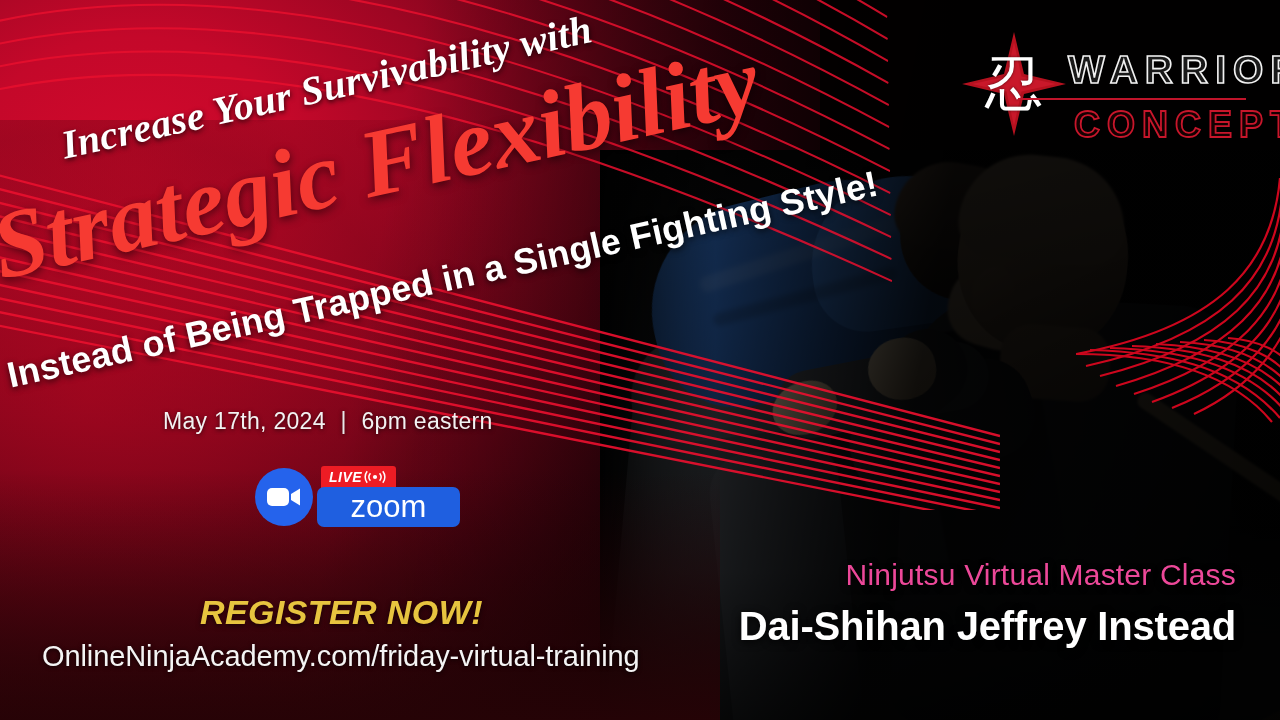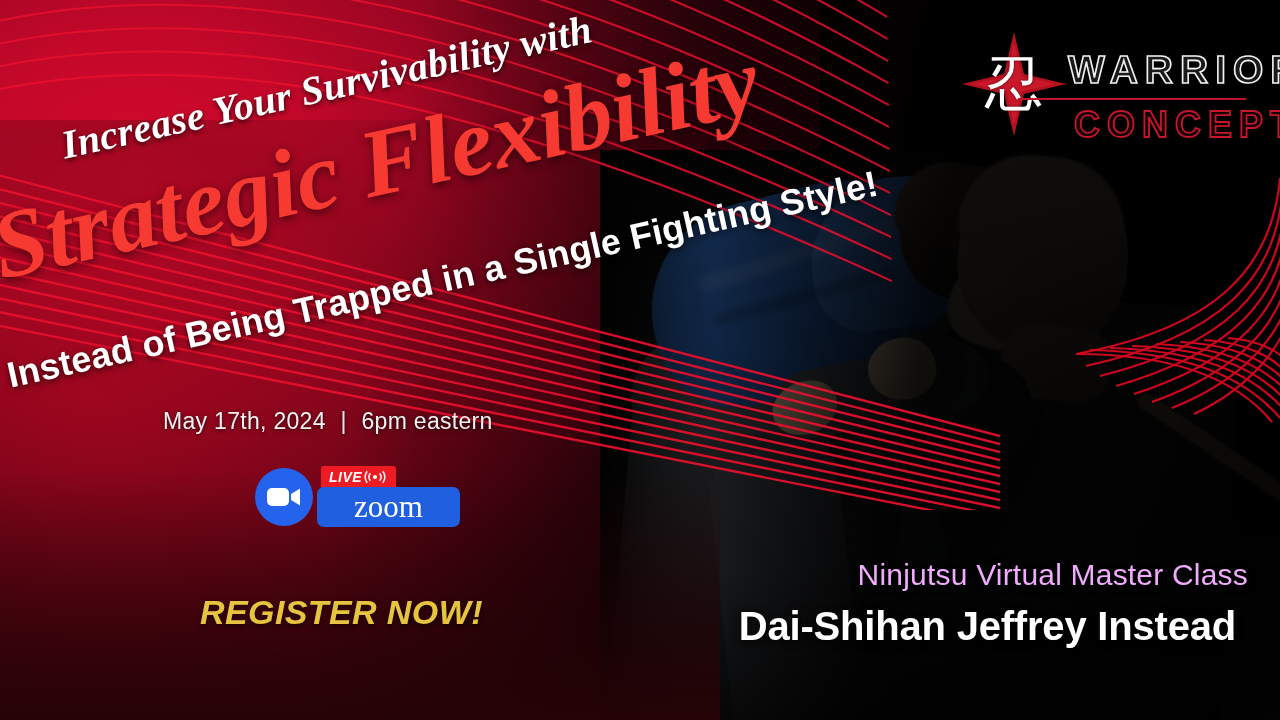--- a/index.html
+++ b/index.html
@@ -152,35 +152,35 @@
   
   .zoombadge{position:absolute;left:255px;top:466px;width:205px;height:62px;}
   .zb-circle{position:absolute;left:0;top:2px;width:58px;height:58px;border-radius:50%;
     background:#2563ec;display:flex;align-items:center;justify-content:center;}
   .zb-live{position:absolute;left:66px;top:0px;height:22px;background:#ed1c24;
     border-radius:3px 3px 0 0;display:flex;align-items:center;gap:0;padding:0 8px;}
   .zb-live-txt{font-weight:700;font-style:italic;font-size:14px;color:#fff;letter-spacing:.5px;}
   .zb-word{position:absolute;left:62px;top:21px;width:143px;height:40px;background:#1f5fe0;
     border-radius:7px;display:flex;align-items:center;justify-content:center;}
   .zb-word span{font-size:31px;font-weight:400;color:#fff;letter-spacing:0px;
-    font-family:Liberation Serif, serif;}
+    font-family:Liberation Sans, sans-serif;}
 
   
   .cta{
     position:absolute;left:200px;top:593px;font-size:34px;font-weight:700;font-style:italic;
     color:#e7c43f;letter-spacing:.4px;white-space:nowrap;text-shadow:0 2px 5px rgba(0,0,0,.6);
   }
   .url{
     position:absolute;left:42px;top:640px;font-size:29px;color:#f4f4f4;
     letter-spacing:-.1px;white-space:nowrap;text-shadow:0 1px 4px rgba(0,0,0,.8);
   }
 
   
   .cap-sub{
-    position:absolute;right:32px;top:558px;font-size:30px;color:#f0abfc;
+    position:absolute;right:44px;top:558px;font-size:30px;color:#ec4899;
     letter-spacing:.2px;white-space:nowrap;text-shadow:0 2px 7px rgba(0,0,0,.9);
   }
   .cap-name{
     position:absolute;right:44px;top:604px;font-size:40px;font-weight:700;color:#ffffff;
     letter-spacing:-.2px;white-space:nowrap;text-shadow:0 2px 8px rgba(0,0,0,.9);
   }
 
   
   .logo{position:absolute;left:962px;top:28px;width:290px;height:112px;}
   .logo-star{position:absolute;left:0;top:4px;width:104px;height:104px;}
@@ -319,20 +319,21 @@
         <path d="M5.2 1.2 A9.2 9.2 0 0 0 5.2 12.8" stroke="#fff" stroke-width="1.5" fill="none"></path>
         <path d="M20.8 1.2 A9.2 9.2 0 0 1 20.8 12.8" stroke="#fff" stroke-width="1.5" fill="none"></path>
       </svg>
     </div>
     <div class="zb-word">
       <span>zoom</span>
     </div>
   </div>
 
   <div class="cta">REGISTER NOW!</div>
+  <div class="url">OnlineNinjaAcademy.com/friday-virtual-training</div>
 
   <div class="cap-sub">Ninjutsu Virtual Master Class</div>
   <div class="cap-name">Dai-Shihan Jeffrey Instead</div>
 
   <div class="logo">
     <svg class="logo-star" viewBox="0 0 104 104">
       <path d="M52 0 L62 42 L104 52 L62 62 L52 104 L42 62 L0 52 L42 42 Z" fill="#b6111f"></path>
       <path d="M52 10 L59.5 44.5 L94 52 L59.5 59.5 L52 94 L44.5 59.5 L10 52 L44.5 44.5 Z" fill="#c9182a"></path>
     </svg>
     <div class="logo-kanji">忍</div>

